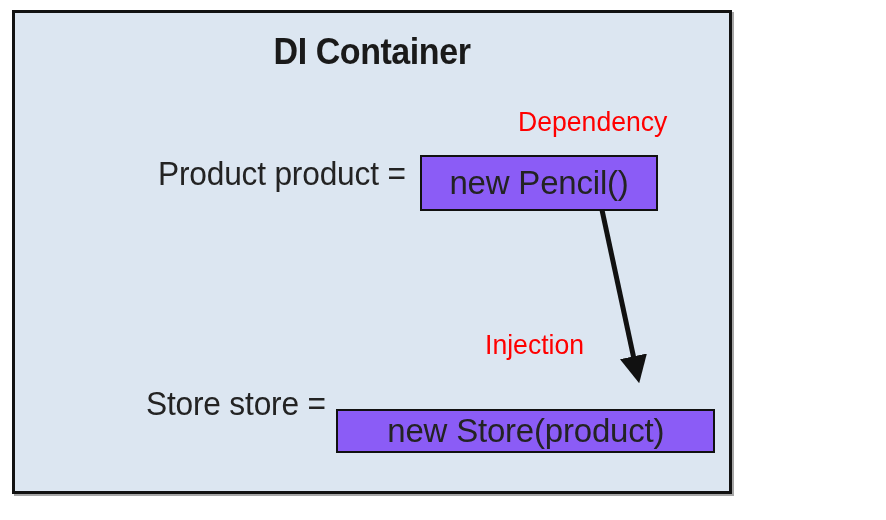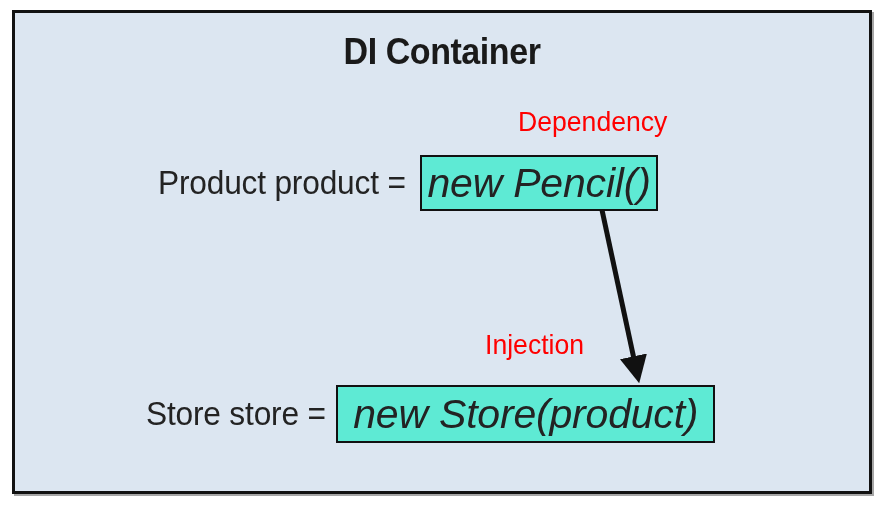--- a/index.html
+++ b/index.html
@@ -21,21 +21,21 @@
     top: 0;
     width: 886px;
     height: 520px;
   }
 
   
   #di-container {
     position: absolute;
     left: 12px;
     top: 10px;
-    width: 860px;
+    width: 720px;
     height: 484px;
     box-sizing: border-box;
     background: #dce6f1;
     border: 3px solid #121212;
     box-shadow: 2px 2px 0 0 rgba(0,0,0,0.35);
   }
 
   #container-title {
     position: absolute;
     left: 0;
@@ -47,66 +47,65 @@
     color: #1a1a1a;
     letter-spacing: -0.5px;
     transform: scaleX(0.92);
     white-space: nowrap;
   }
 
   
   .stmt-row {
     position: absolute;
     display: flex;
-    align-items: center;
     white-space: nowrap;
   }
 
   .stmt-lhs {
     font-size: 33px;
     color: #232323;
     letter-spacing: -0.2px;
     transform: scaleX(0.96);
     transform-origin: left center;
   }
 
   .code-box {
     box-sizing: border-box;
     border: 2.5px solid #111111;
-    background: #5eead4;
+    background: #8b5cf6;
     display: flex;
     align-items: center;
     justify-content: center;
-    font-size: 41px;
+    font-size: 33px;
     color: #232323;
     letter-spacing: -0.2px;
     white-space: nowrap;
-    font-style: italic;
   }
 
   #row-product {
     left: 158px;
     top: 155px;
     height: 56px;
   }
   #row-product .code-box {
     width: 238px;
     height: 56px;
     margin-left: 4px;
   }
 
   #row-store {
     left: 146px;
     top: 385px;
     height: 58px;
   }
   #row-store .code-box {
     width: 379px;
-    height: 58px;
+    height: 44px;
     margin-left: 3px;
+    margin-top: 24px;
   }
 
   
   .annotation {
     position: absolute;
     font-size: 28px;
     color: #ff0000;
     white-space: nowrap;
     transform: scaleX(0.95);
     transform-origin: left center;

